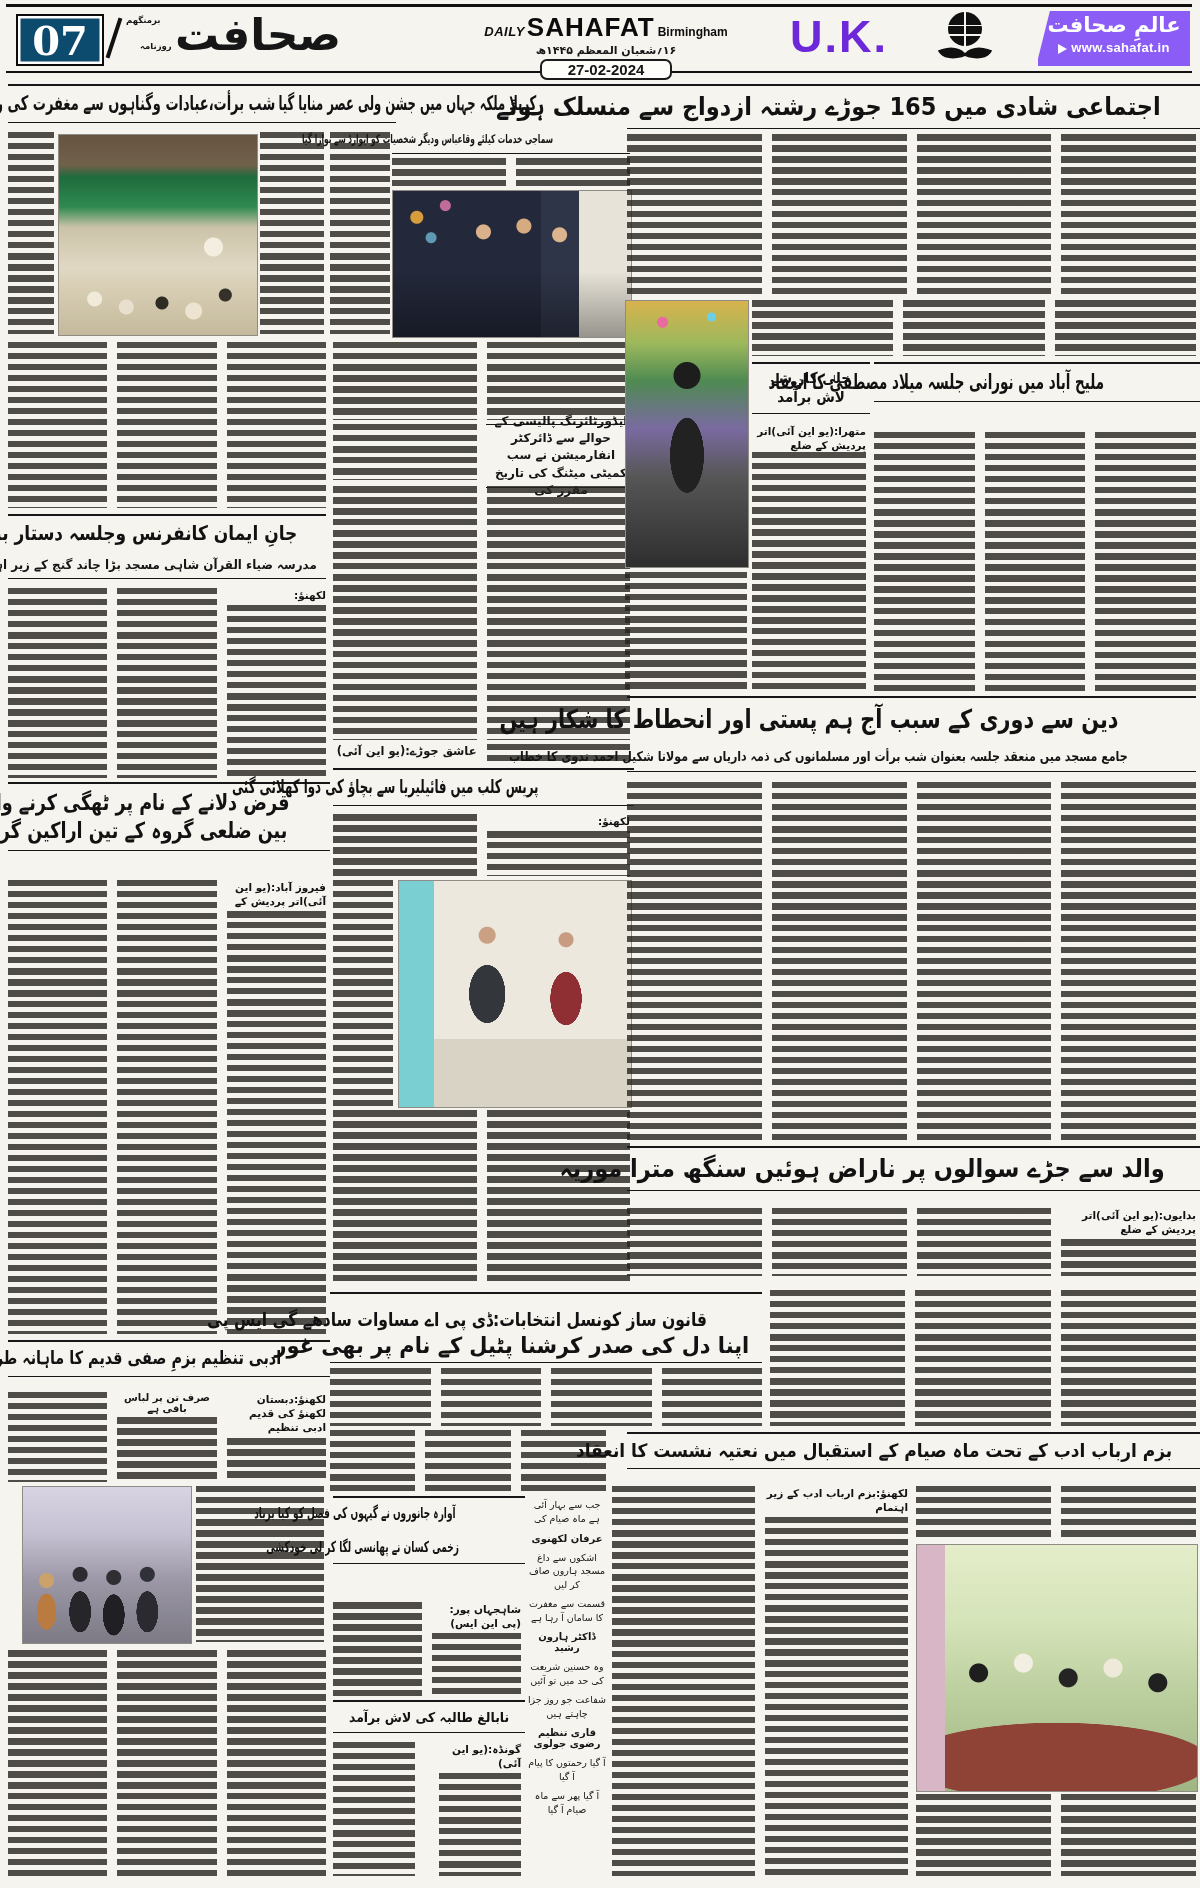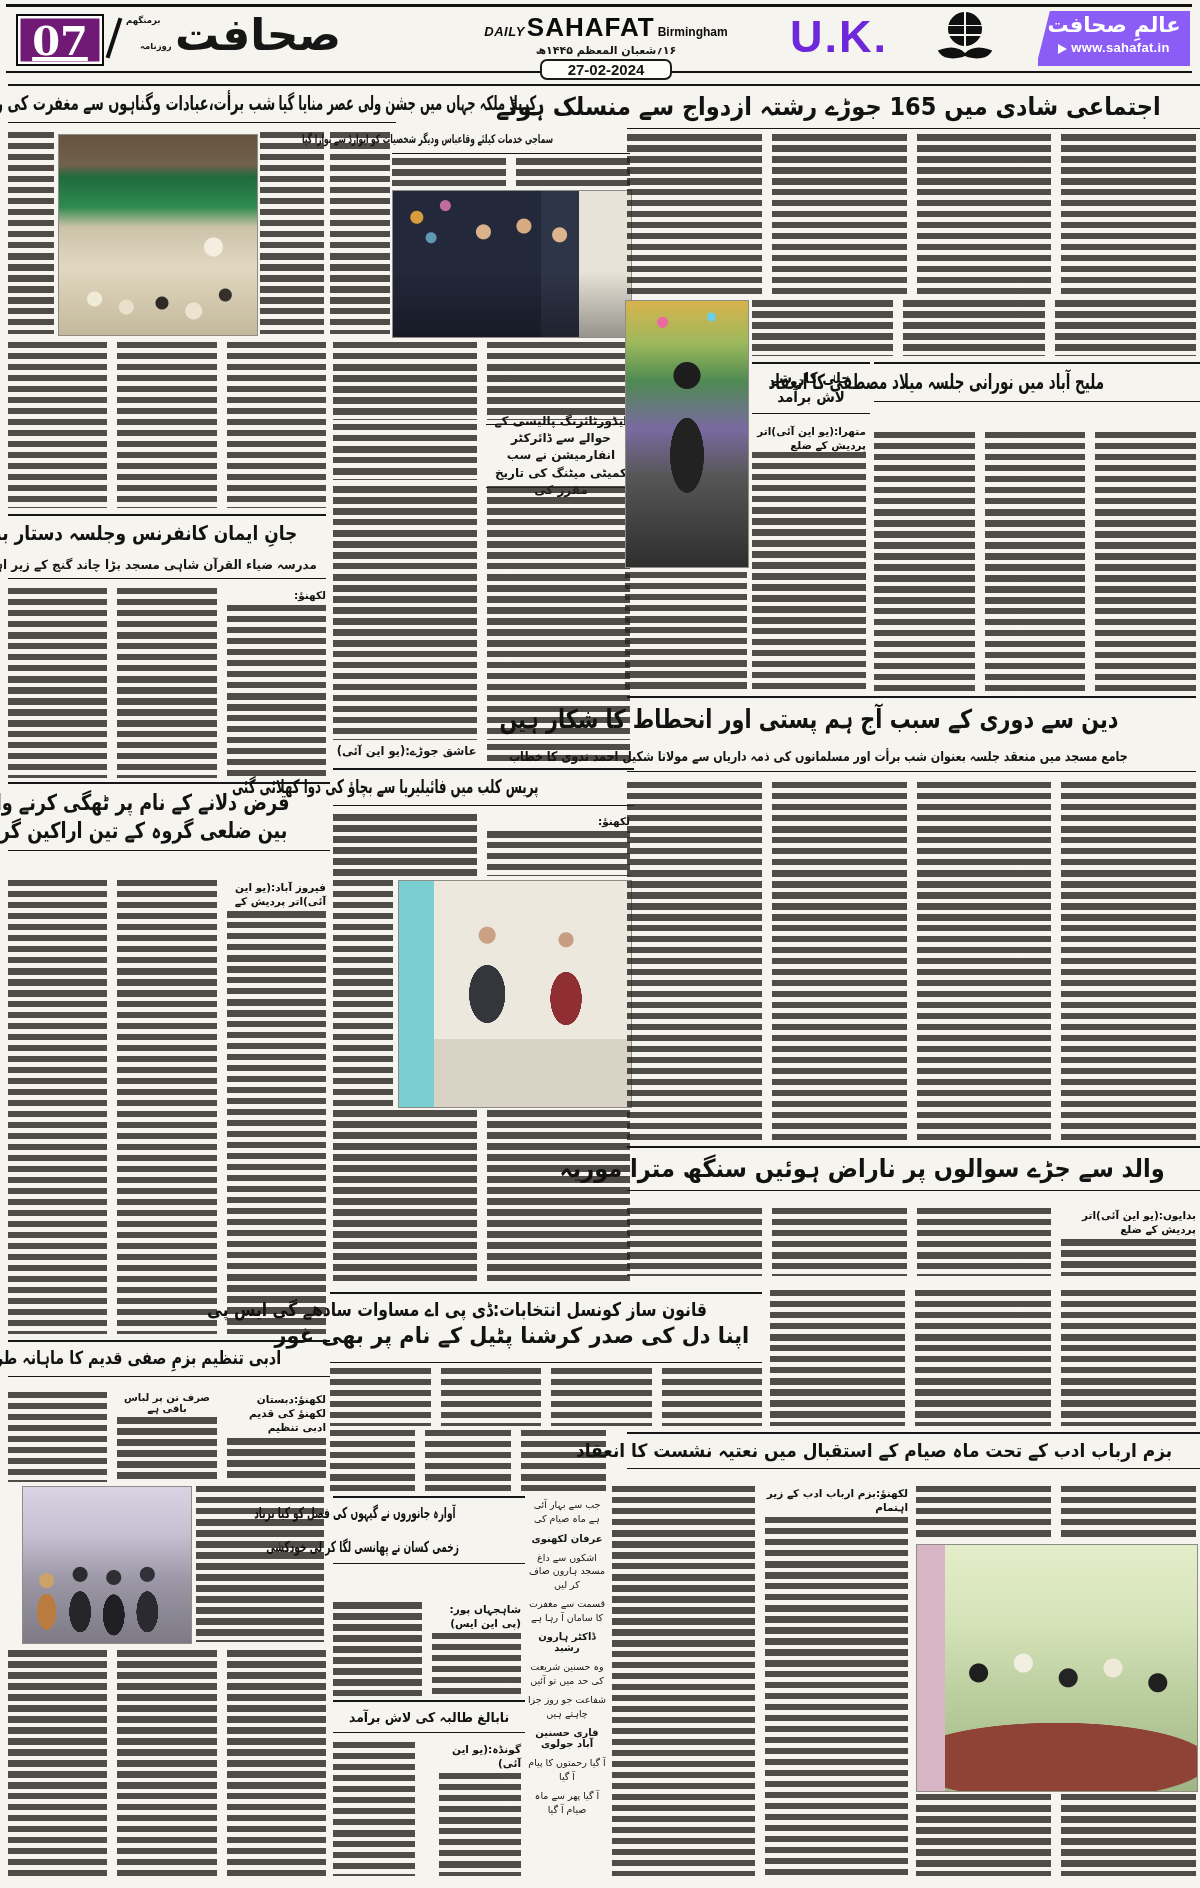--- a/index.html
+++ b/index.html
@@ -1,23 +1,23 @@
 <!DOCTYPE html>
 <html><head>
 <meta charset="utf-8">
 <style>
   html,body{margin:0;padding:0;background:#cdc9c2;}
   .page{position:relative;width:1200px;height:1888px;margin:0 auto;background:#f6f4ef;
         font-family:"DejaVu Sans",sans-serif;color:#161616;overflow:hidden;}
   .abs{position:absolute;}
   
   .mast{left:6px;top:4px;width:1186px;height:64px;border-top:3px solid #111;border-bottom:2.5px solid #111;background:#f6f4ef;}
-  .pagebox{position:absolute;left:10px;top:7px;width:84px;height:48px;background:#701a75;color:#fff;
+  .pagebox{position:absolute;left:10px;top:7px;width:84px;height:48px;background:#0c4a6e;color:#fff;
            display:flex;align-items:center;justify-content:center;font:bold 40px "DejaVu Serif",serif;
-           box-shadow:inset 0 0 0 2.5px #fff;border:2px solid #0c0c0c;text-decoration:underline;}
+           box-shadow:inset 0 0 0 2.5px #fff;border:2px solid #0c0c0c;}
   .slash{position:absolute;width:4px;background:#111;transform:rotate(18deg);}
   .mu-tiny{position:absolute;font:bold 8.5px "DejaVu Sans";direction:rtl;}
   .mu-big{position:absolute;font:900 44px "DejaVu Sans";direction:rtl;line-height:1.2;}
   .mc{position:absolute;left:432px;top:5px;width:336px;text-align:center;line-height:1.05;}
   .daily{font:italic 900 13px "Liberation Sans",sans-serif;letter-spacing:.5px;color:#0c0c0c;margin-right:2px;}
   .sahafat{font:900 26px "Liberation Sans",sans-serif;letter-spacing:1px;color:#0c0c0c;}
   .bham{font:bold 12px "Liberation Sans",sans-serif;margin-left:3px;color:#0c0c0c;}
   .hijri{font:bold 11px "DejaVu Sans";direction:rtl;margin-top:1px;}
   .datebox{display:inline-block;border:2px solid #1b1b1b;border-radius:7px;padding:0 26px;
            font:bold 15px "Liberation Sans",sans-serif;margin-top:2px;background:#fdfdfa;}
@@ -259,21 +259,21 @@
       linear-gradient(180deg,#ece8de 0 70%,#d9d3c5 70% 100%);"></div>
   <div class="cols" style="left:333px;top:1110px;width:297px;height:176px;">
     <div class="col">
         <div class="ftx"></div>
       </div>
     <div class="col">
         <div class="ftx"></div>
       </div>
   </div>
 
-  <div class="hl" style="left:330px;top:1292px;width:432px;border-top:2.2px solid #161616;padding-top:4px;">
+  <div class="hl" style="left:330px;top:1292px;width:432px;border-top:2.2px solid #161616;padding-top:14px;">
     <div><span class="hs" style="font-size:19px;transform:scaleX(.82);">قانون ساز کونسل انتخابات:ڈی پی اے مساوات سادھے گی ایس پی</span></div>
     <div><span class="hs" style="font-size:22px;font-weight:900;transform:scaleX(.95);">اپنا دل کی صدر کرشنا پٹیل کے نام پر بھی غور</span></div>
   </div>
   <div class="abs" style="left:330px;top:1362px;width:432px;height:0;border-top:1.6px solid #161616;"></div>
   <div class="cols" style="left:330px;top:1368px;width:432px;height:58px;">
     <div class="col">
         <div class="ftx"></div>
       </div>
     <div class="col">
         <div class="ftx"></div>
@@ -325,21 +325,21 @@
   </div>
 
   <div class="poem" style="left:527px;top:1498px;width:80px;height:378px;">
     <div class="pv">جب سے بہار آئی ہے ماہ صیام کی</div>
     <div class="pn">عرفان لکھنوی</div>
     <div class="pv">اشکوں سے داغ مسجد ہارون صاف کر لیں</div>
     <div class="pv">قسمت سے مغفرت کا سامان آ رہا ہے</div>
     <div class="pn">ڈاکٹر ہارون رشید</div>
     <div class="pv">وہ حسنین شریعت کی حد میں تو آئیں</div>
     <div class="pv">شفاعت جو روز جزا چاہتے ہیں</div>
-    <div class="pn">قاری حسنین آباد جولوی</div>
+    <div class="pn">قاری تنظیم رضوی جولوی</div>
     <div class="pv">آ گیا رحمتوں کا پیام آ گیا</div>
     <div class="pv">آ گیا پھر سے ماہ صیام آ گیا</div>
   </div>
 
   <div class="hl hlbox" style="left:627px;top:84px;width:569px;">
     <span class="hs" style="font-size:25px;transform:scaleX(.9);">اجتماعی شادی میں 165 جوڑے رشتہ ازدواج سے منسلک ہوئے</span>
   </div>
   <div class="cols" style="left:627px;top:134px;width:569px;height:162px;">
     <div class="col">
         <div class="ftx"></div>

